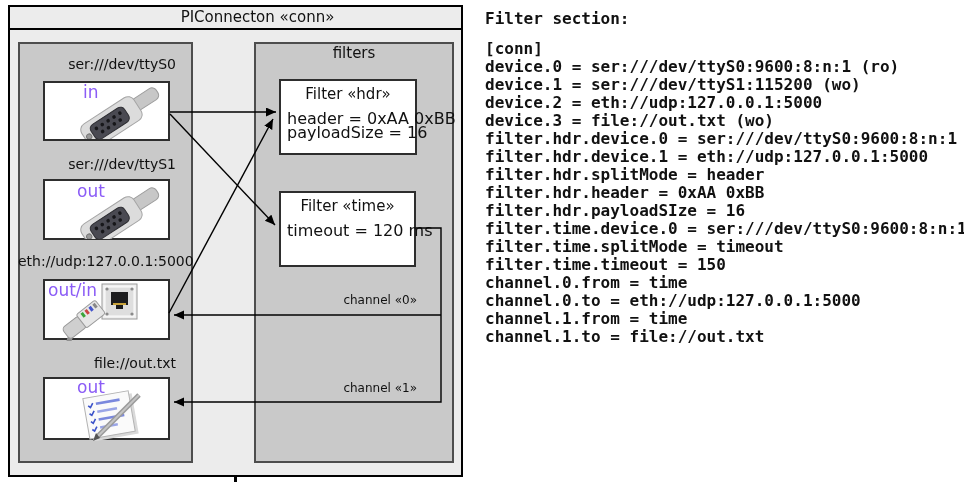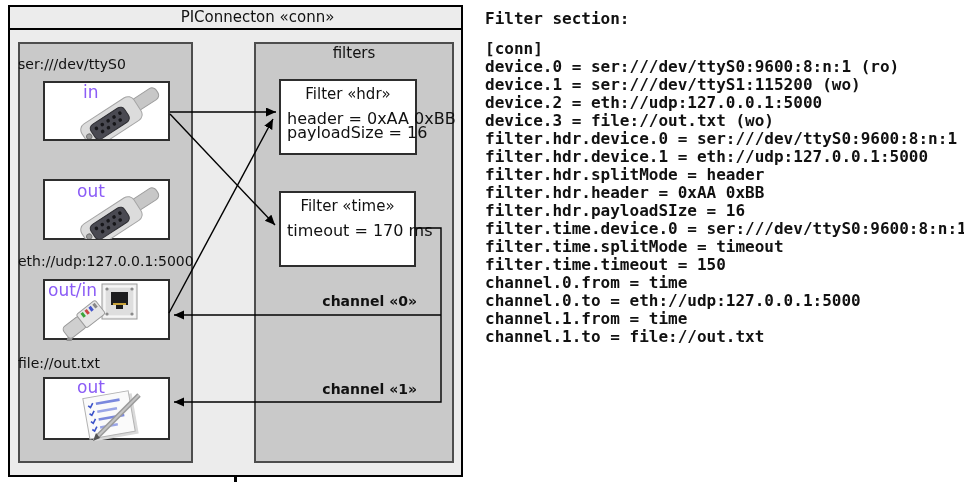--- a/index.html
+++ b/index.html
@@ -10,29 +10,29 @@
   
   .outer-box{left:8px;top:5px;width:455px;height:472px;background:#ececec;border:2px solid #000;}
   .diagram-title{left:8px;top:8px;width:455px;text-align:center;font-size:15px;color:#111;padding-left:44px;}
   .title-sep{left:8px;top:28px;width:455px;height:2px;background:#000;}
 
   .panel{background:#c9c9c9;border:2px solid #4d4d4d;}
   .panel-left{left:18px;top:42px;width:175px;height:421px;}
   .panel-right{left:254px;top:42px;width:200px;height:421px;}
   .filters-label{left:254px;top:44px;width:200px;text-align:center;font-size:15px;}
 
-  .dev-label{left:18px;width:158px;text-align:left;font-size:14px;white-space:nowrap;}
+  .dev-label{left:18px;width:158px;text-align:right;font-size:14px;white-space:nowrap;}
   .dev-box{left:43px;width:127px;background:#fff;border:2px solid #2e2e2e;}
   .dir-label{position:absolute;font-size:17px;color:#8b5cf6;line-height:1.05;}
 
   .filter-box{background:#fff;border:2px solid #2e2e2e;}
   .filter-title{position:absolute;left:0;top:4px;width:100%;text-align:center;font-size:15px;}
   .filter-props{position:absolute;left:6px;top:31px;font-size:16px;line-height:13.5px;white-space:pre;}
 
-  .ch-label{left:297px;width:120px;text-align:right;font-size:14px;font-weight:bold;}
+  .ch-label{left:297px;width:120px;text-align:right;font-size:12px;}
 
   .lines-svg{left:0;top:0;width:964px;height:484px;pointer-events:none;}
 
   
   .cfg-heading{left:485px;top:9px;font-family:"DejaVu Sans Mono",monospace;
                font-weight:700;font-size:16px;white-space:nowrap;}
   .cfg-body{left:485px;top:40px;font-family:"DejaVu Sans Mono",monospace;
             font-weight:700;font-size:16px;line-height:18px;white-space:pre;margin:0;}
 </style>
 </head>
@@ -61,20 +61,21 @@
         <circle cx="45" cy="25.5" r="1.8" fill="#17171a"></circle>
         <circle cx="20.5" cy="31.5" r="1.8" fill="#17171a"></circle>
           <circle cx="27.5" cy="31.5" r="1.8" fill="#17171a"></circle>
         <circle cx="34.5" cy="31.5" r="1.8" fill="#17171a"></circle>
           <circle cx="41.5" cy="31.5" r="1.8" fill="#17171a"></circle>
         <circle cx="6.5" cy="28.5" r="2.6" fill="#9b9b9b" stroke="#777"></circle>
       </g>
     </svg>
   </div>
 
+  <div class="abs dev-label" style="top:156px;">ser:///dev/ttyS1</div>
   <div class="abs dev-box" style="top:179px;height:61px;">
     <span class="dir-label" style="left:32px;top:2px;">out</span>
     <svg class="abs" style="left:30px;top:6px;" width="92" height="52" viewBox="0 0 92 52">
       <g transform="rotate(-33 46 26)">
         <rect x="58" y="21" width="30" height="13" rx="5" fill="#c7c7c7" stroke="#9d9d9d"></rect>
         <rect x="2" y="15" width="62" height="27" rx="7" fill="#dcdcdc" stroke="#a5a5a5"></rect>
         <rect x="11" y="20" width="40" height="17" rx="5" fill="#4a4a52" stroke="#2e2e33"></rect>
         <circle cx="17" cy="25.5" r="1.8" fill="#17171a"></circle>
           <circle cx="24" cy="25.5" r="1.8" fill="#17171a"></circle>
         <circle cx="31" cy="25.5" r="1.8" fill="#17171a"></circle>
@@ -141,21 +142,21 @@
   <div class="abs filters-label">filters</div>
 
   <div class="abs filter-box" style="left:279px;top:79px;width:138px;height:76px;">
     <div class="filter-title">Filter «hdr»</div>
     <div class="filter-props">header = 0xAA 0xBB
 payloadSize = 16</div>
   </div>
 
   <div class="abs filter-box" style="left:279px;top:191px;width:137px;height:76px;">
     <div class="filter-title">Filter «time»</div>
-    <div class="filter-props">timeout = 170 ms</div>
+    <div class="filter-props">timeout = 120 ms</div>
   </div>
 
   <div class="abs ch-label" style="top:293px;">channel «0»</div>
   <div class="abs ch-label" style="top:381px;">channel «1»</div>
 
   <svg class="abs lines-svg" viewBox="0 0 964 484">
     <defs>
       <marker id="arr" markerWidth="11" markerHeight="10" refX="10" refY="4.5" orient="auto" markerUnits="userSpaceOnUse">
         <path d="M0,0 L10,4.5 L0,9 Z" fill="#000"></path>
       </marker>

